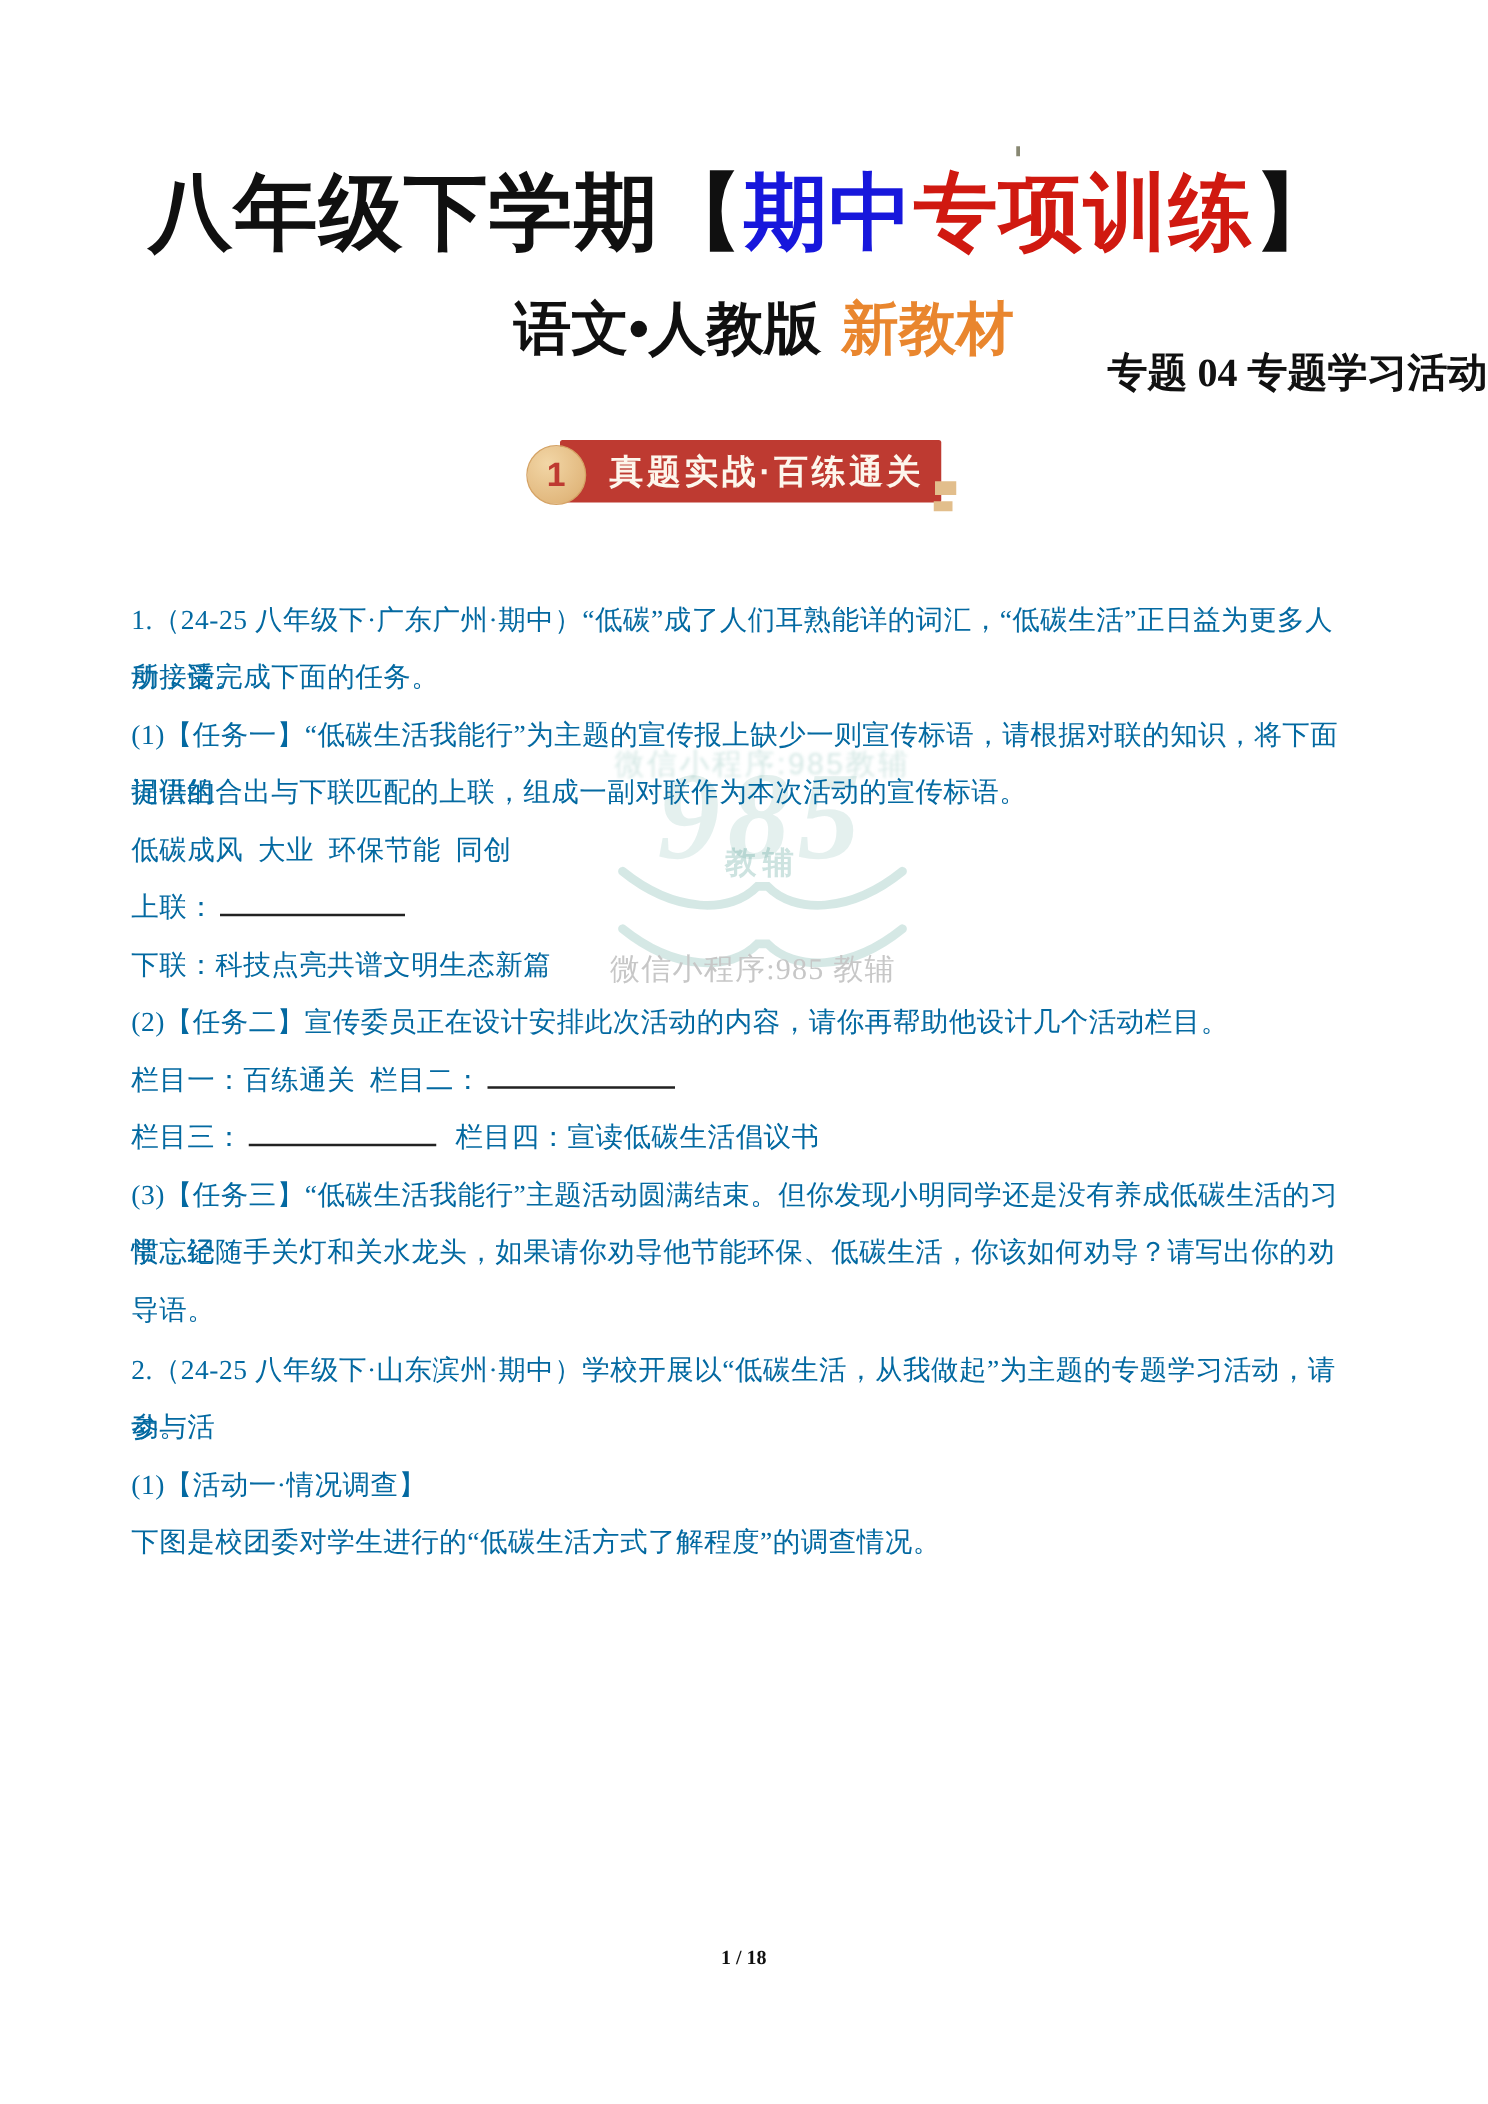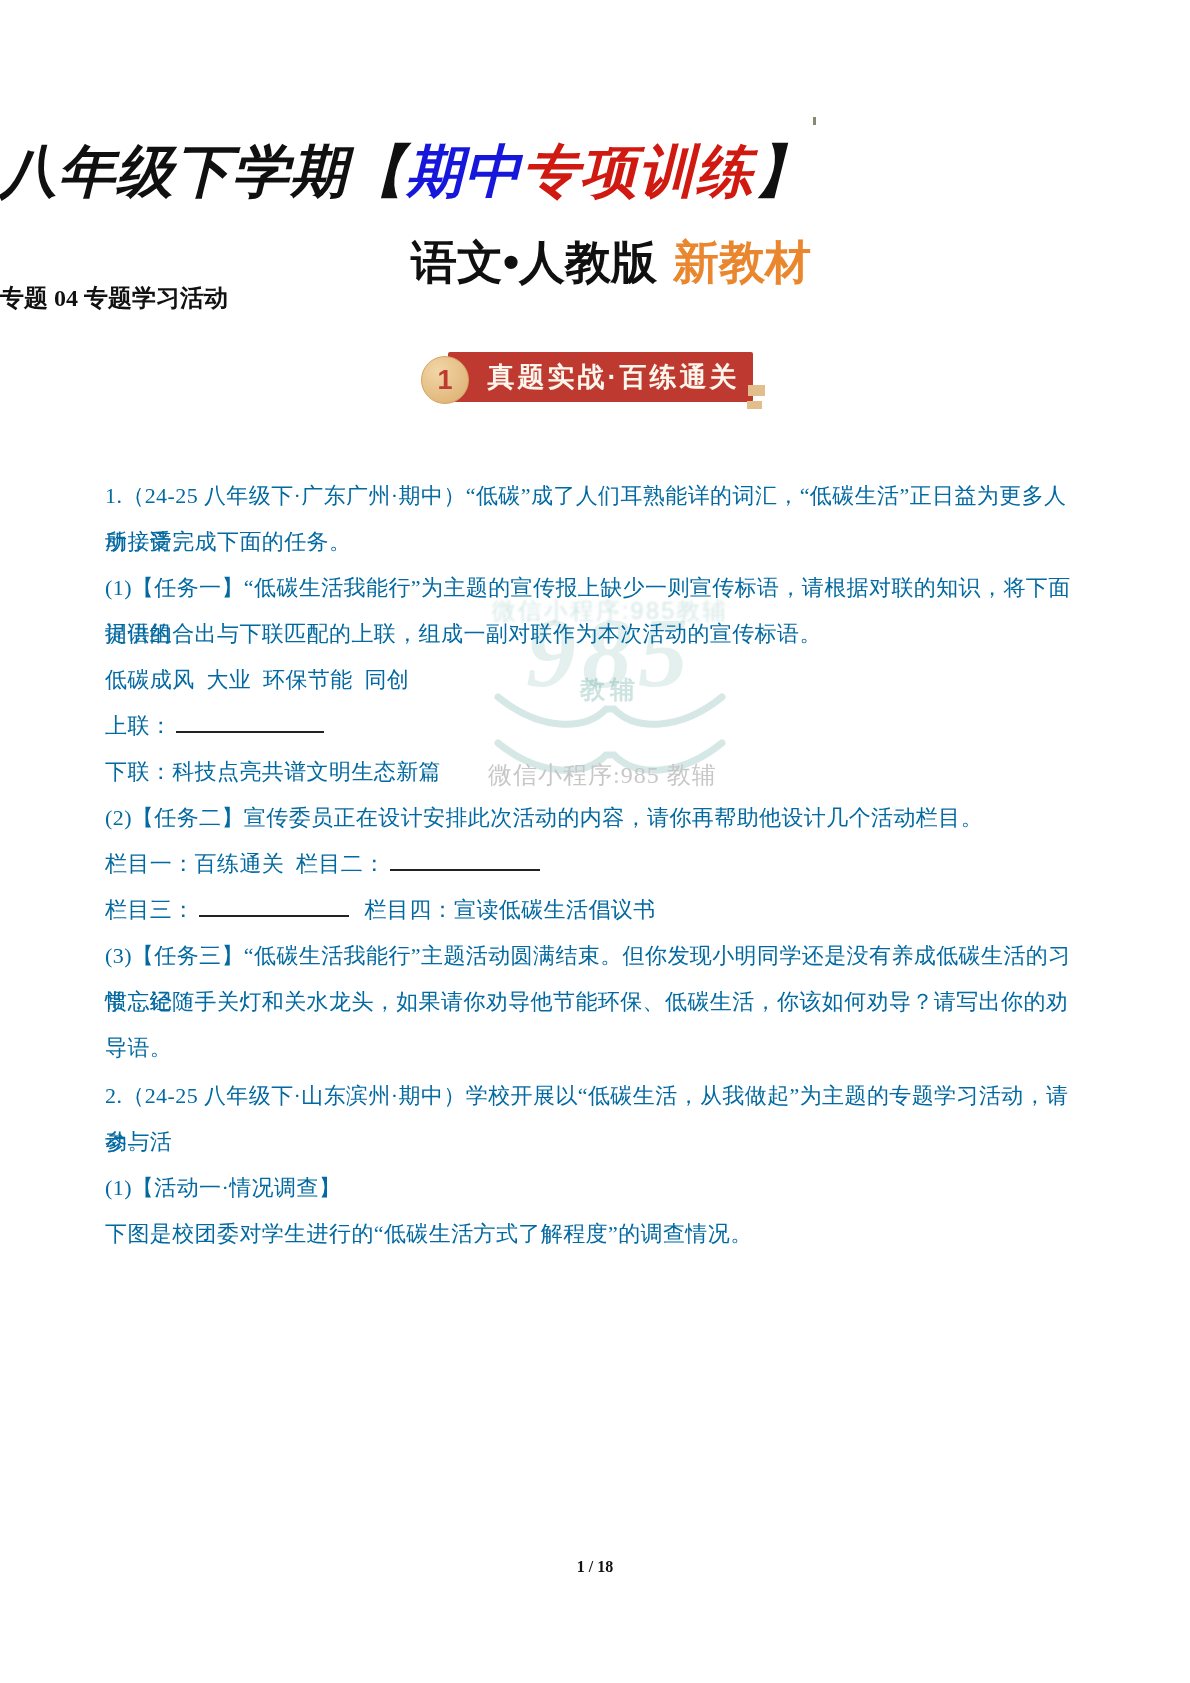--- a/index.html
+++ b/index.html
@@ -3,31 +3,31 @@
 <meta charset="utf-8">
 <style>
   html,body{margin:0;padding:0;background:#ffffff;}
   #page{position:relative;width:1190px;height:1683px;background:#fff;overflow:hidden;
         font-family:"Liberation Serif",serif;color:#1c1c1c;}
 
   
   #stray{position:absolute;left:813px;top:117px;width:3px;height:8px;background:#6a6a50;opacity:.8;}
 
   
-  #title1{position:absolute;top:134px;left:0;width:100%;margin:0;
-          font-family:"Liberation Sans",sans-serif;font-weight:900;font-size:57px;
-          line-height:74px;color:#101010;letter-spacing:1px;font-style:italic;}
+  #title1{position:absolute;top:134px;left:0;width:100%;margin:0;text-align:center;
+          font-family:"Liberation Sans",sans-serif;font-weight:900;font-size:67px;
+          line-height:74px;color:#101010;letter-spacing:1px;}
   #title1 .blue{color:#1717DC;}
   #title1 .red{color:#D01910;}
   #title2{position:absolute;top:216px;left:0;width:100%;margin:16px;text-align:center;
           font-family:"Liberation Sans",sans-serif;font-weight:900;font-size:46px;
           line-height:60px;color:#101010;}
   #title2 .orange{color:#E9862E;margin-left:16px;}
-  #title3{position:absolute;top:276px;left:0;width:100%;margin:0;text-align:left;
-          font-family:"Liberation Serif",serif;font-weight:bold;font-size:24px;line-height:44px;color:#111;}
+  #title3{position:absolute;top:276px;left:0;width:100%;margin:0;text-align:right;
+          font-family:"Liberation Serif",serif;font-weight:bold;font-size:32px;line-height:44px;color:#111;}
 
   
   #banner{position:absolute;top:352px;left:448px;width:305px;height:50px;
           background:#BE3A31;border-radius:2px;}
   #banner-badge{position:absolute;left:-27px;top:4px;width:46px;height:46px;border-radius:50%;
           background:radial-gradient(circle at 35% 30%,#F2D6A6,#E2B97F 70%,#D9A868);
           border:1px solid #D5A365;display:flex;align-items:center;justify-content:center;
           font-family:"Liberation Sans",sans-serif;font-weight:bold;font-size:27px;color:#BE3A31;}
   #banner-bar{position:absolute;left:0;top:0;width:100%;height:100%;display:flex;
           align-items:center;justify-content:center;padding-left:26px;box-sizing:border-box;

